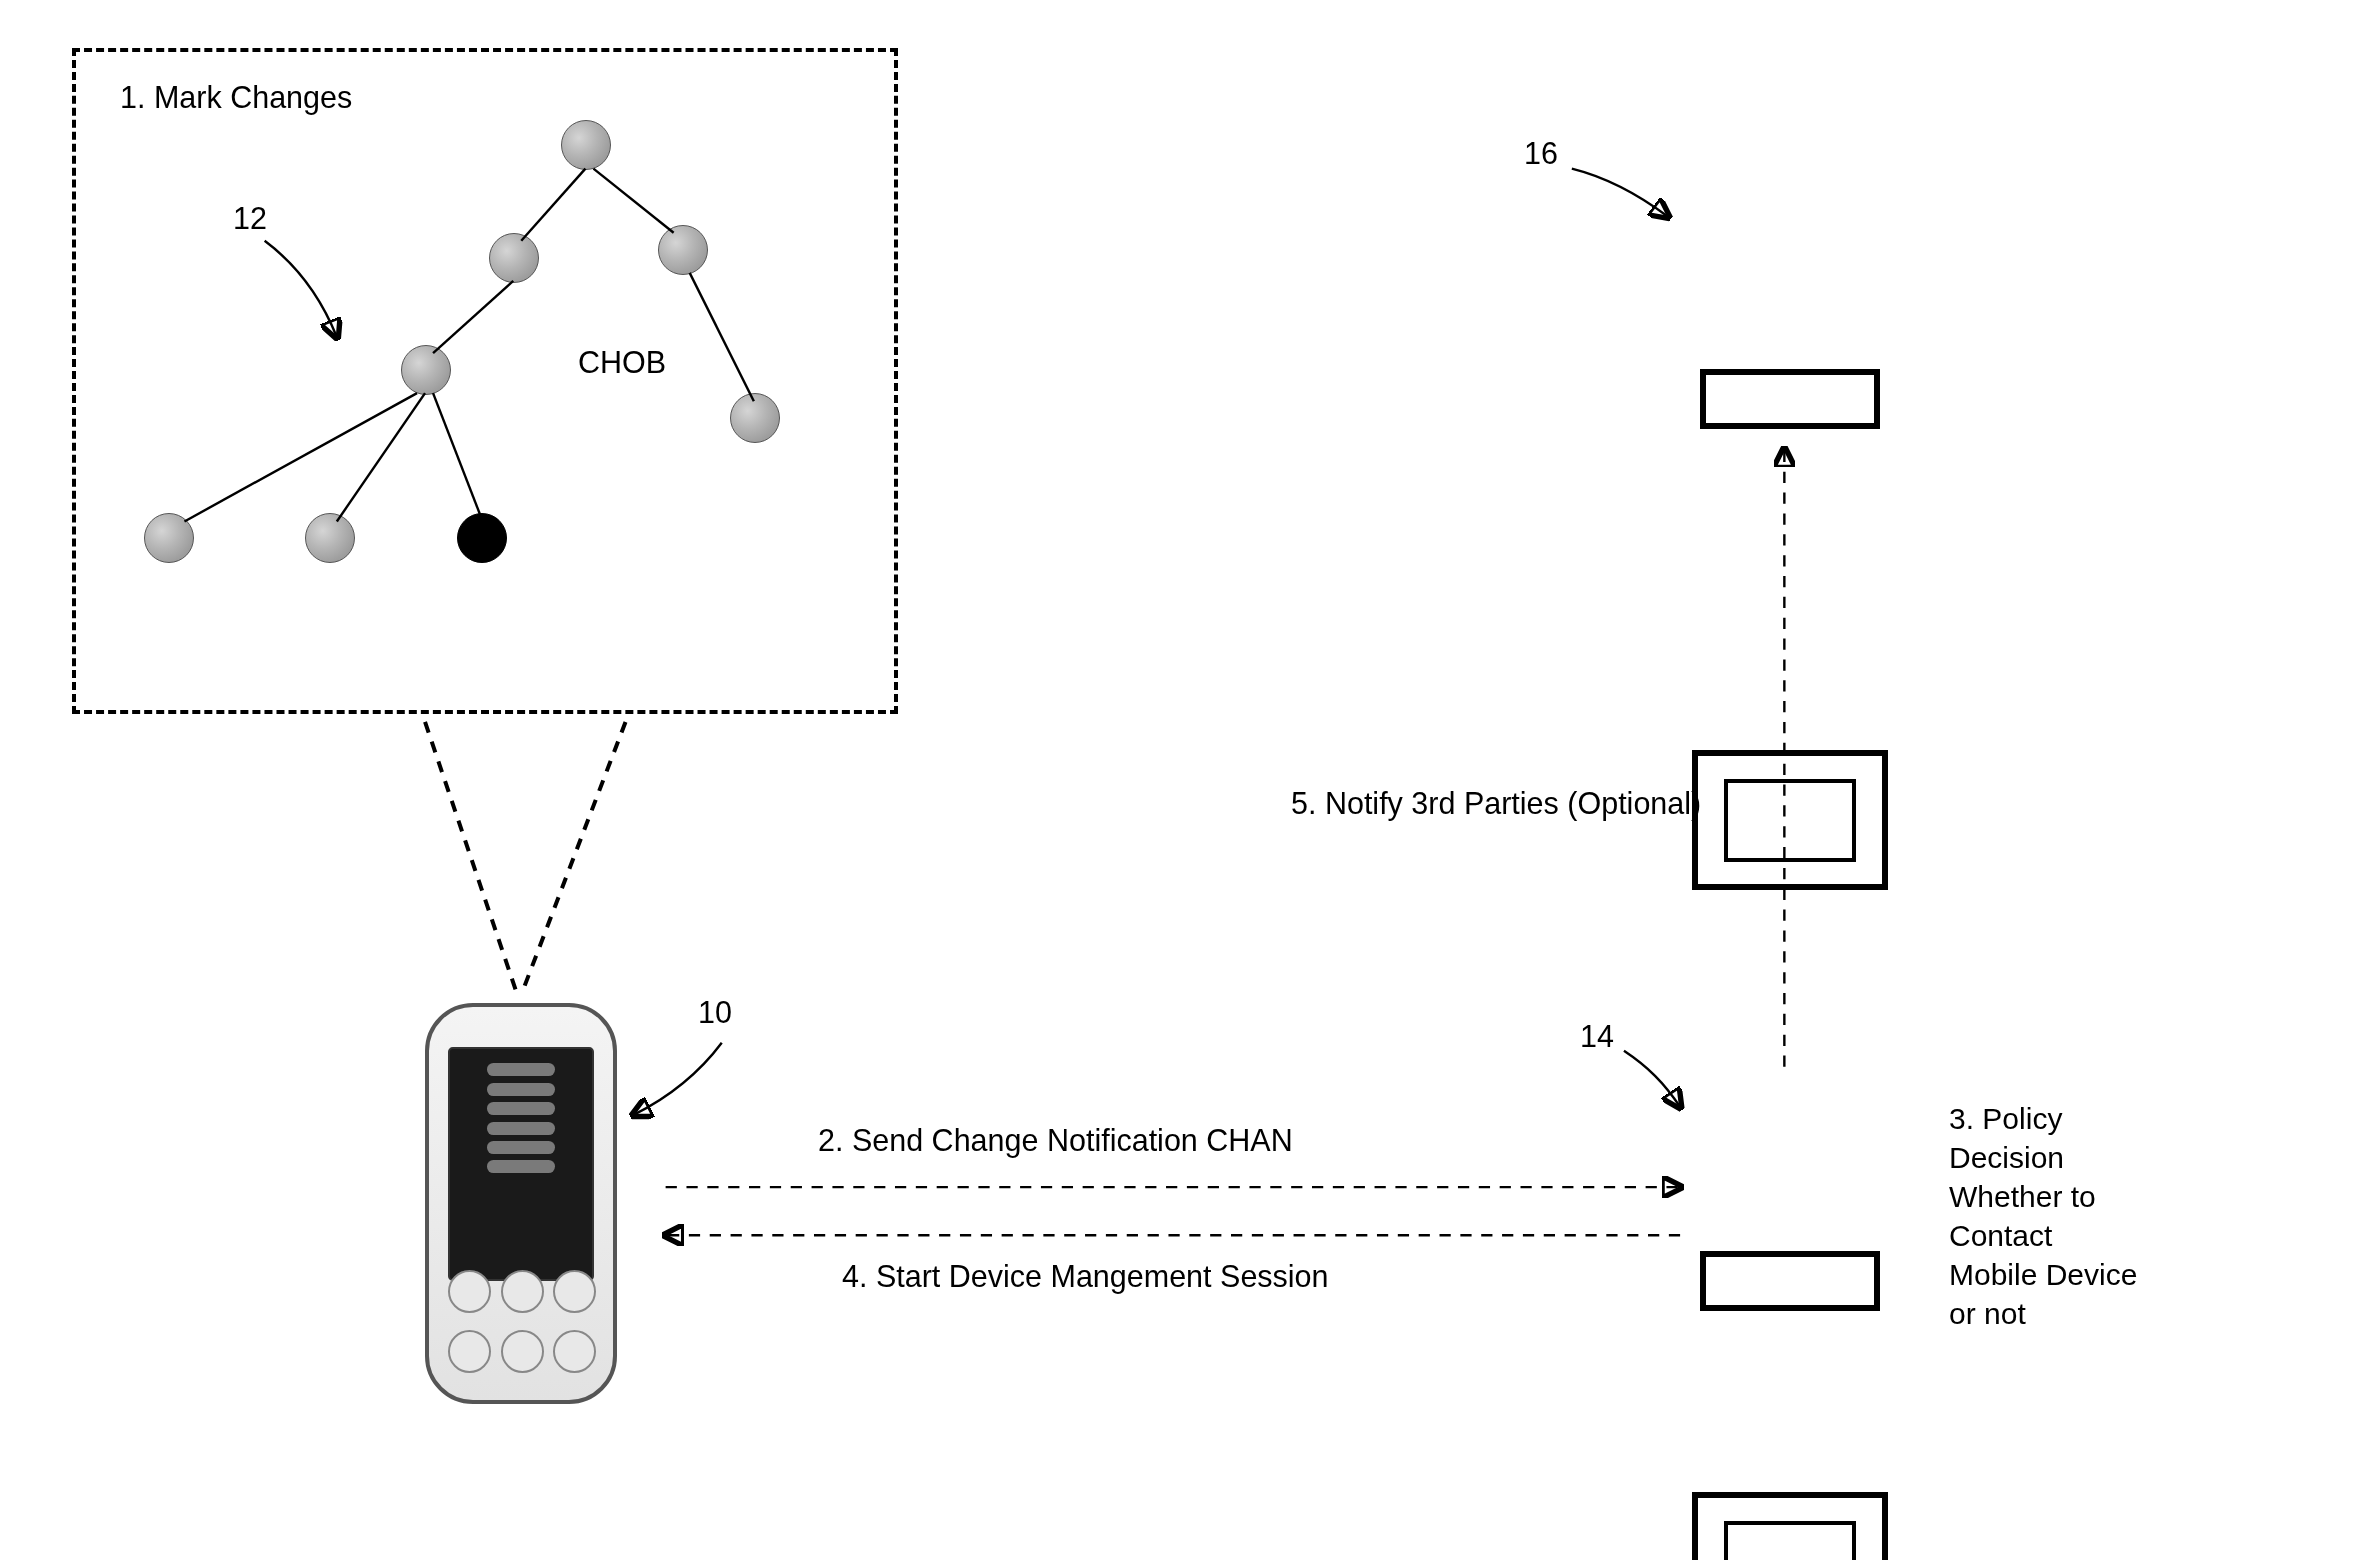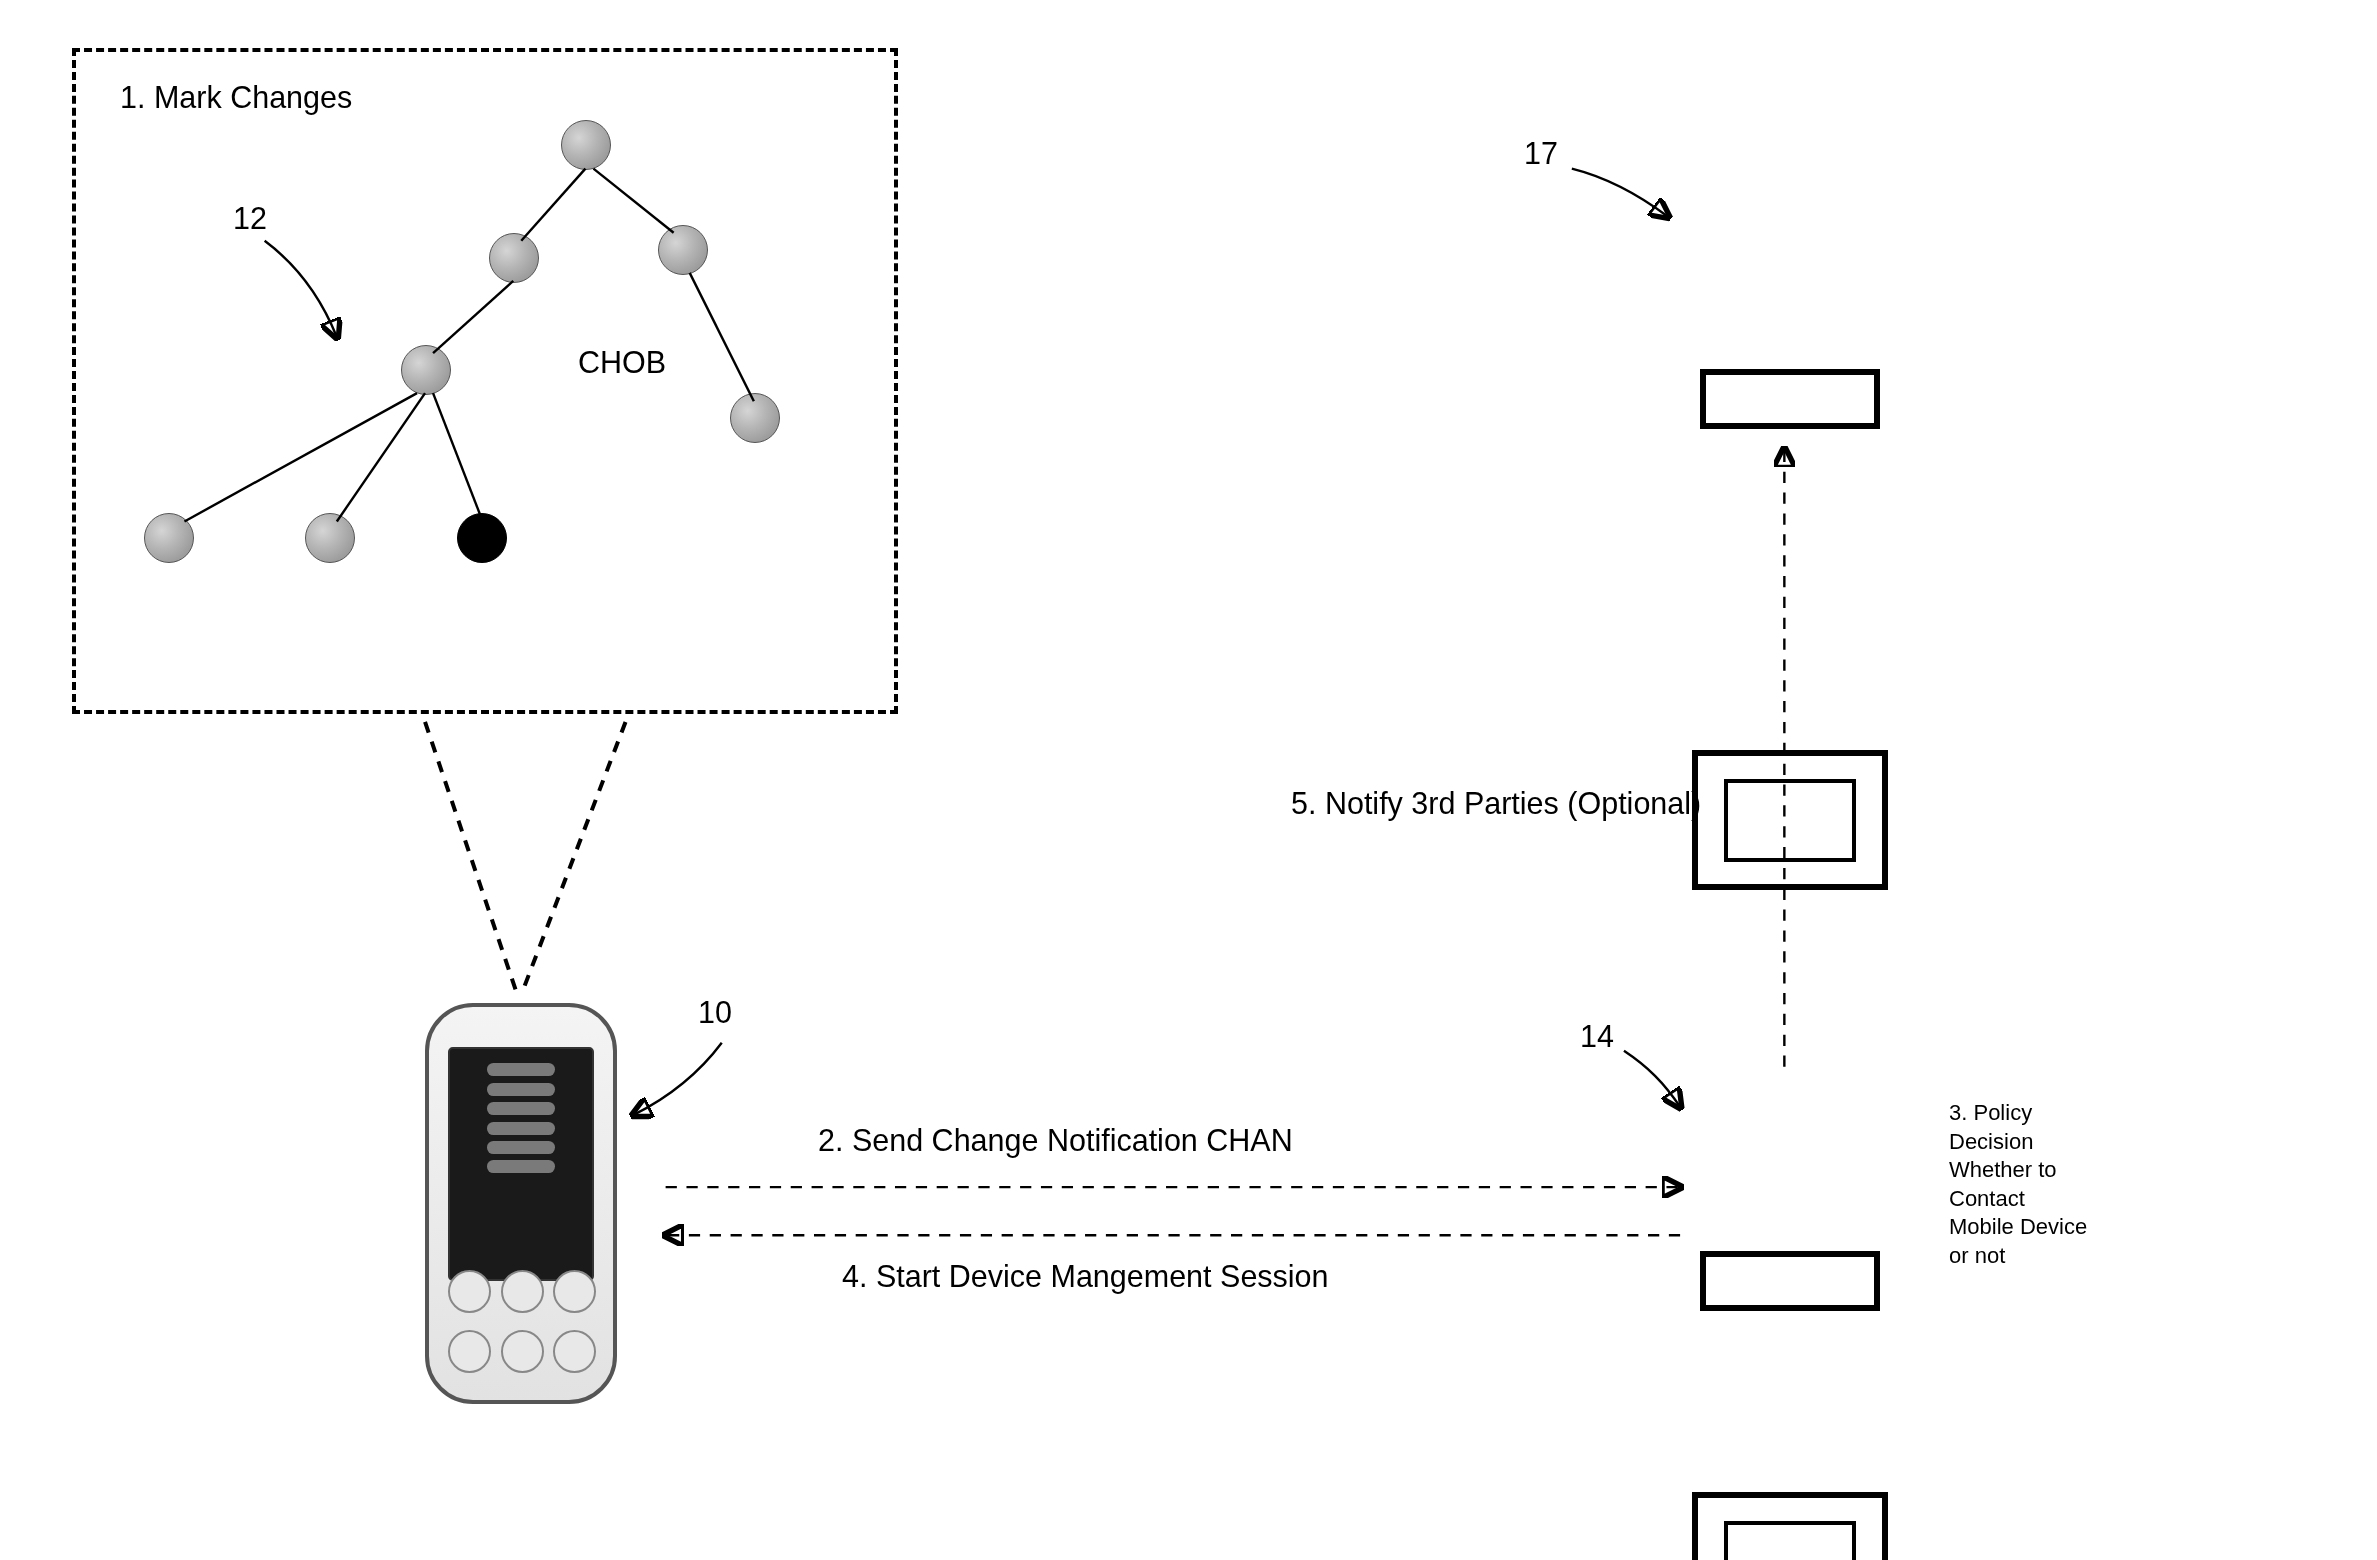--- a/index.html
+++ b/index.html
@@ -15,21 +15,21 @@
     position: relative;
     width: 2377px;
     height: 1407px;
   }
   .abs { position: absolute; }
   .label {
     font-size: 30.5px;
     white-space: pre;
   }
   .small-label {
-    font-size: 22px;
+    font-size: 30px;
     white-space: pre-line;
     line-height: 1.3;
   }
   
   .dashed-box {
     border: 4px dashed #000;
     background: transparent;
   }
   
   .node {
@@ -162,21 +162,21 @@
   </div>
   <div class="abs keyboard" style="left:1700px; top:1251px;"></div>
 
   <div class="abs label" style="left:1580px; top:1019px;">14</div>
 
   <div class="abs monitor" style="left:1692px; top:209px;">
     <div class="screen"></div>
   </div>
   <div class="abs keyboard" style="left:1700px; top:369px;"></div>
 
-  <div class="abs label" style="left:1524px; top:136px;">17</div>
+  <div class="abs label" style="left:1524px; top:136px;">16</div>
 
   <div class="abs label" style="left:818px; top:1123px;">2. Send Change Notification CHAN</div>
   <div class="abs label" style="left:842px; top:1259px;">4. Start Device Mangement Session</div>
   <div class="abs label" style="left:1291px; top:786px;">5. Notify 3rd Parties (Optional)</div>
   <div class="abs small-label" style="left:1949px; top:1099px; width:385px;">3. Policy
 Decision
 Whether to
 Contact
 Mobile Device
 or not</div>

